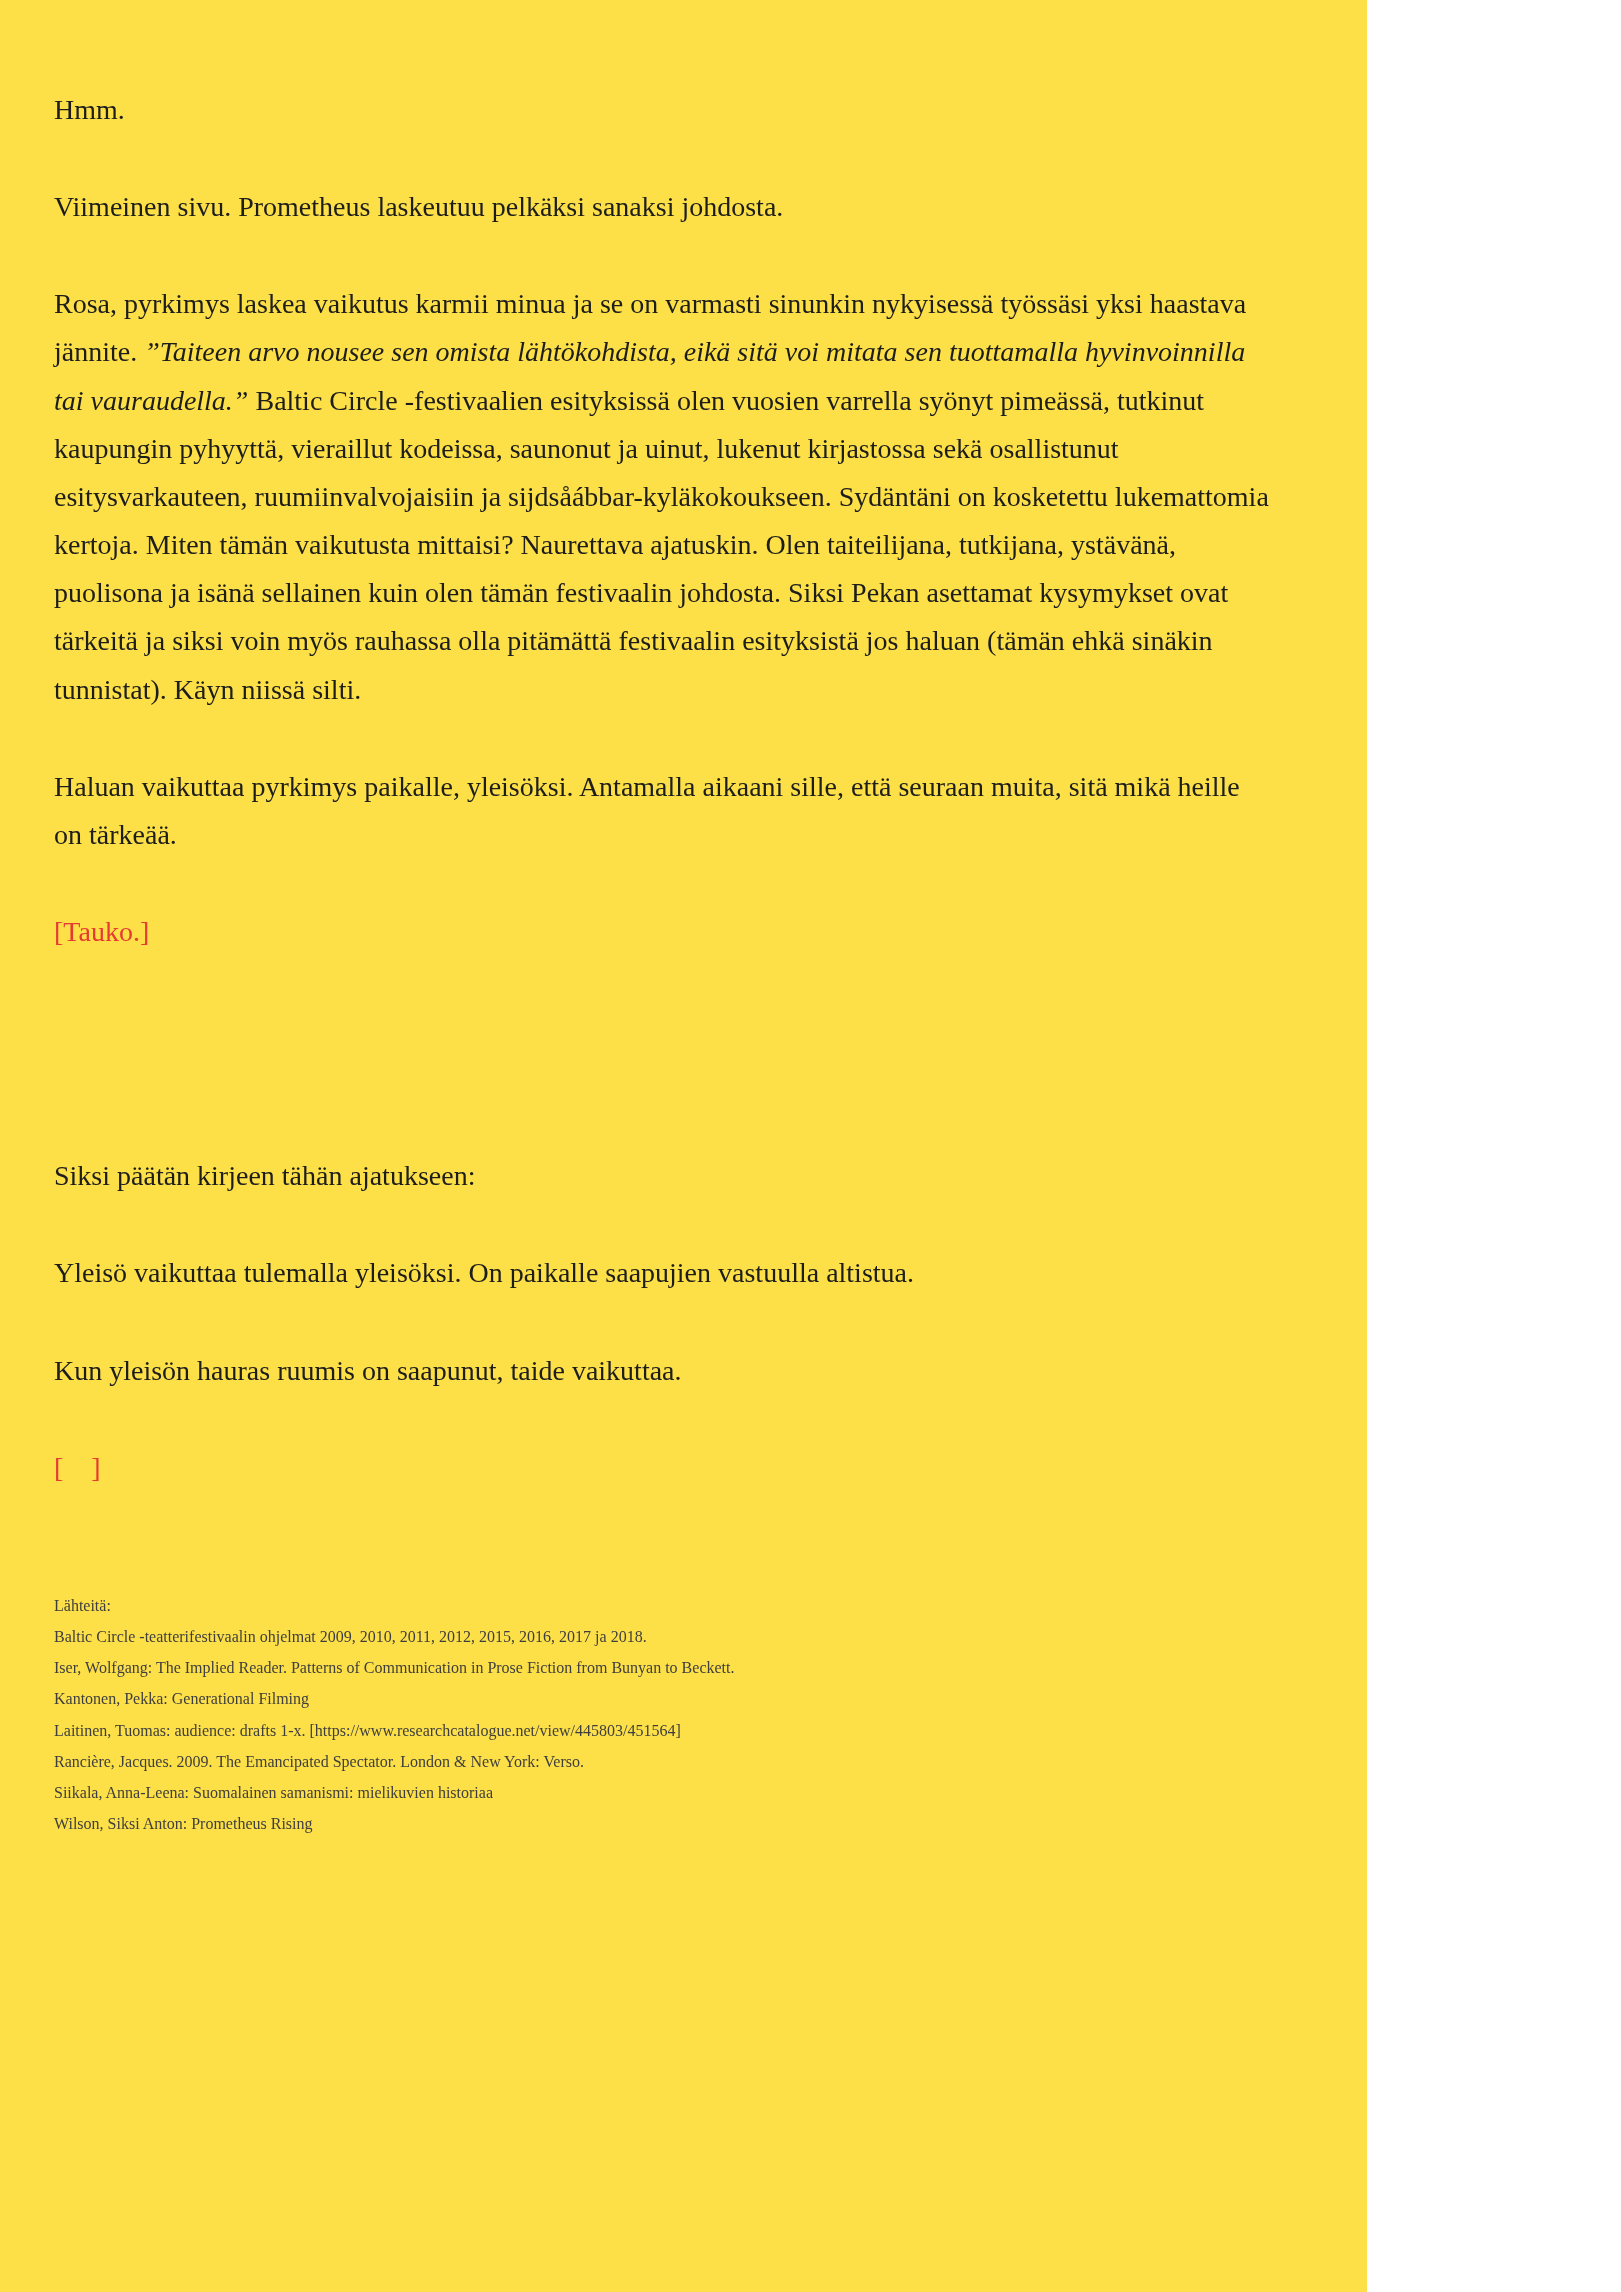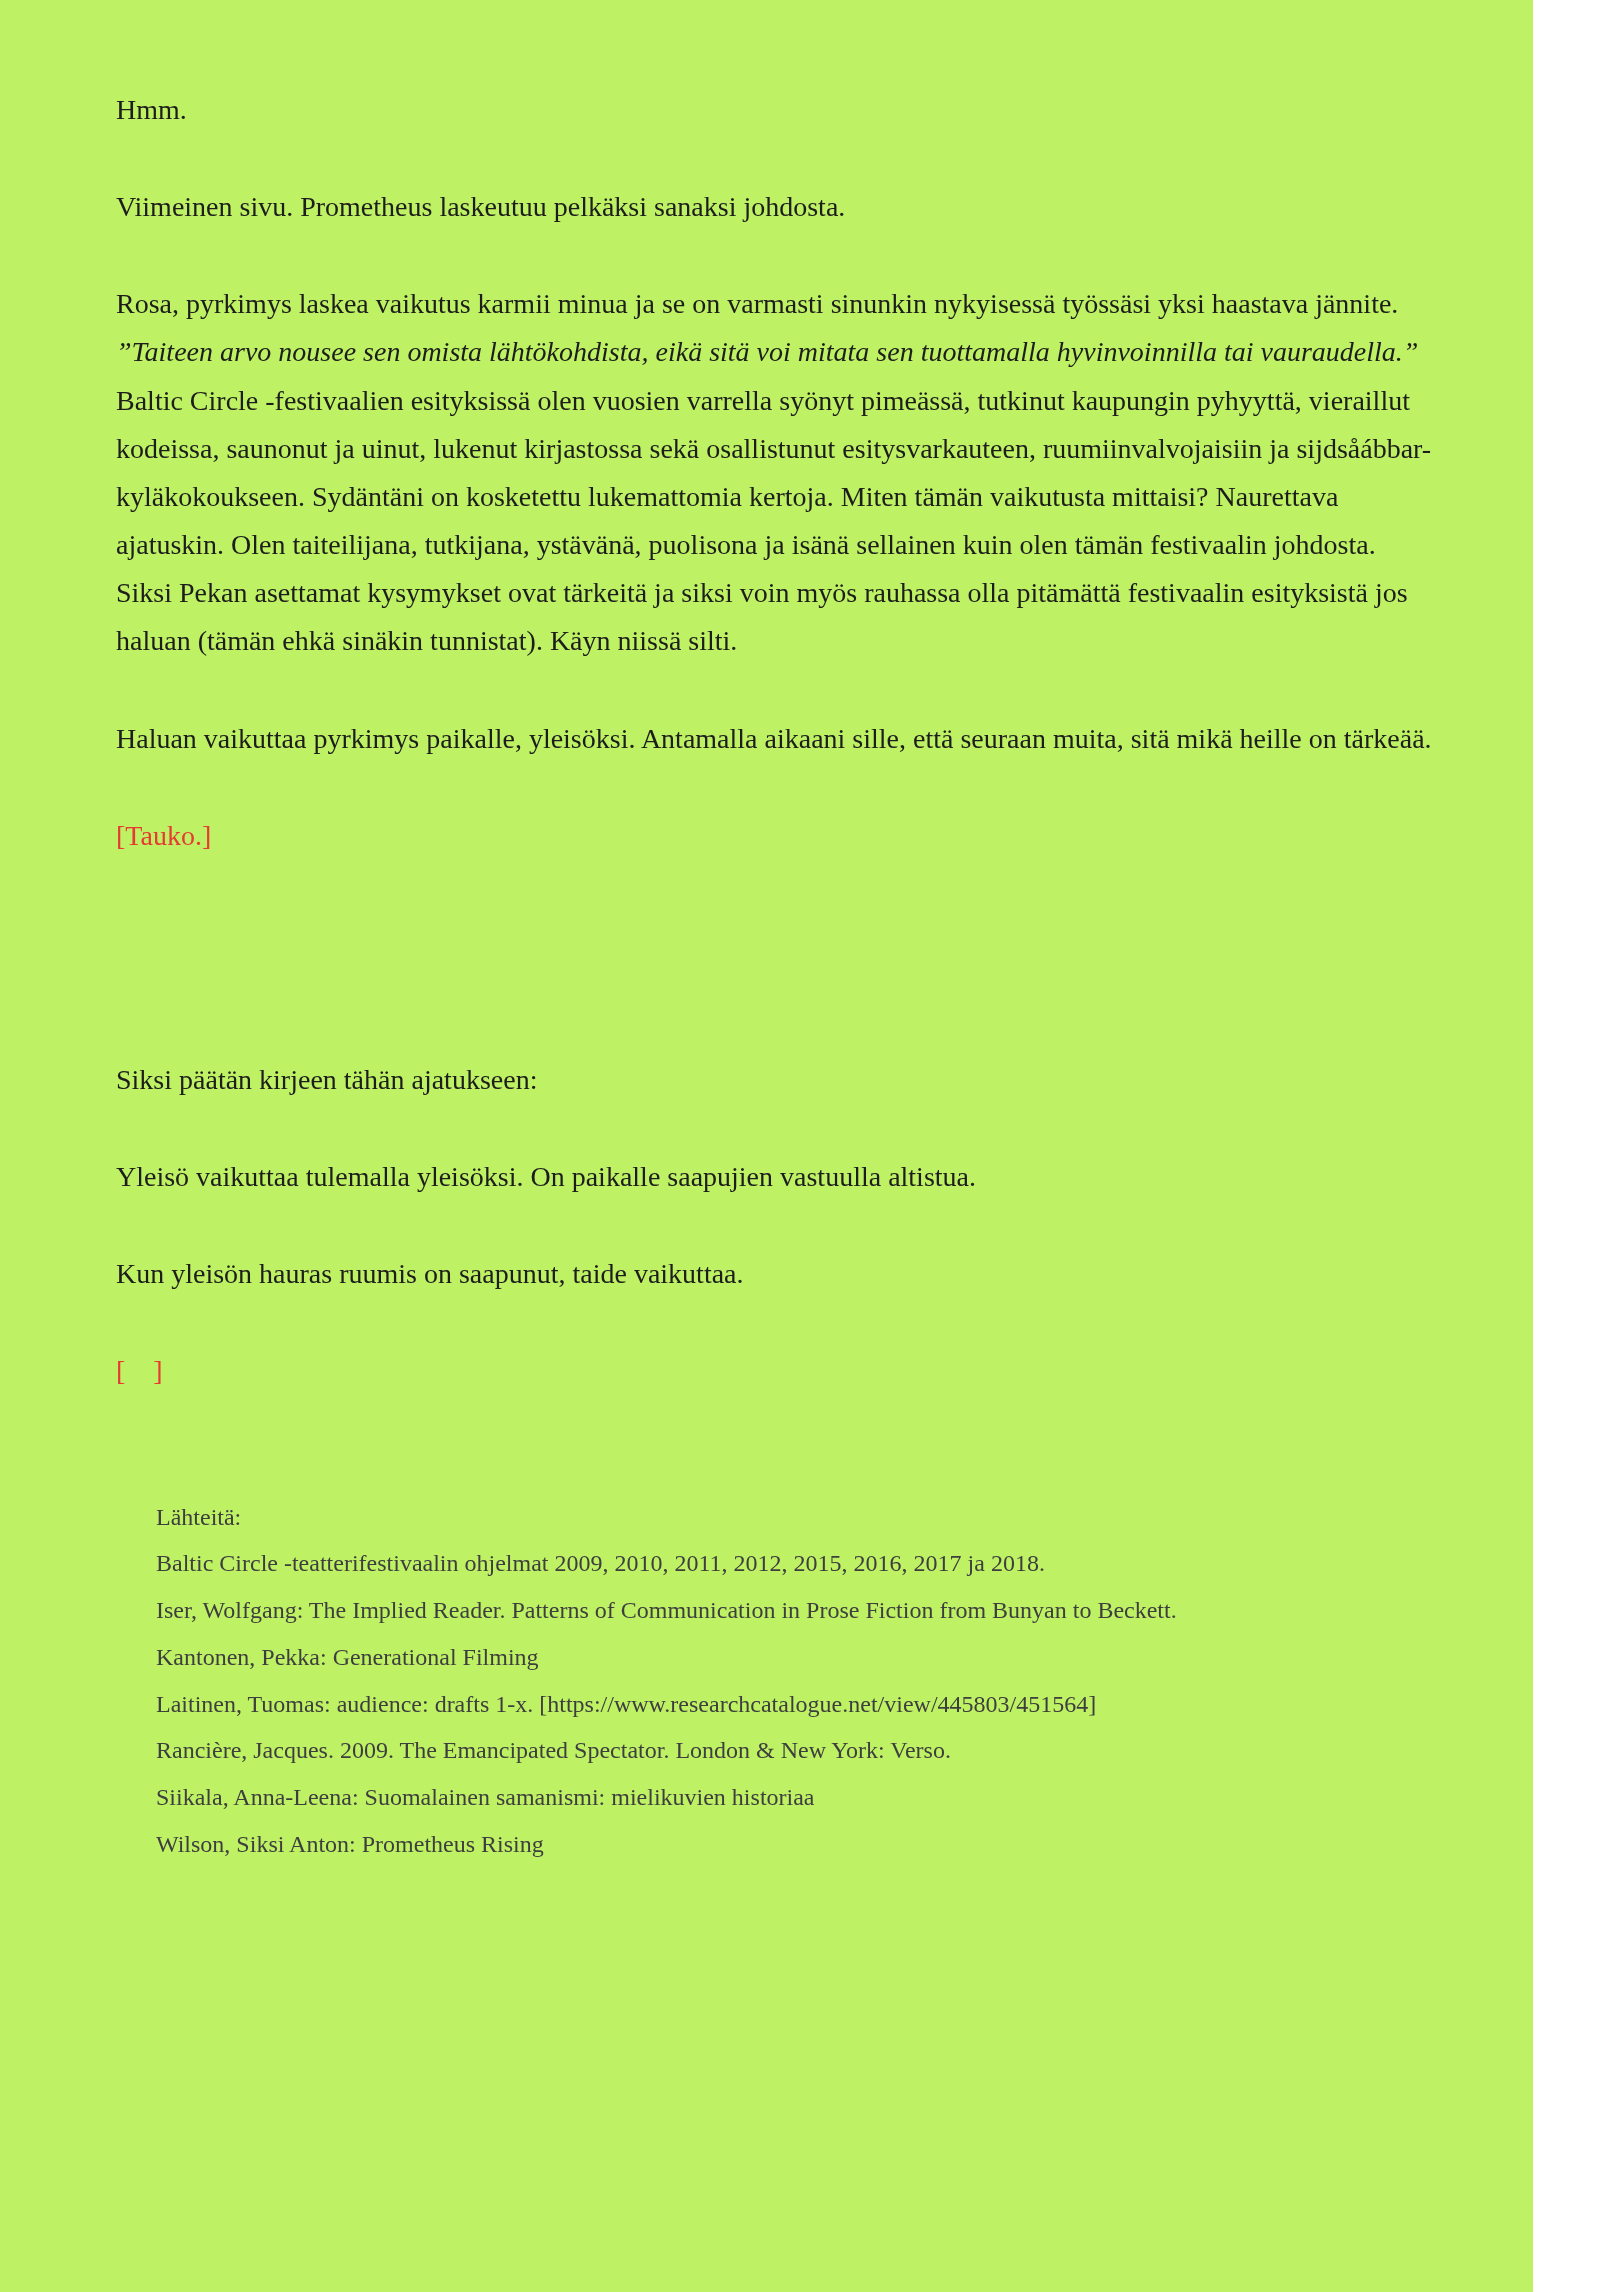--- a/index.html
+++ b/index.html
@@ -2,25 +2,25 @@
 <html lang="fi" style="--accent-red: #e63b33; --text: #1d1d1b; --references-text: #3e3e3e;"><head>
 <meta charset="utf-8">
 <title>Letter page</title>
 <style>
   html, body {
     margin: 0;
     padding: 0;
     background: #ffffff;
   }
   .page {
-    width: 1533px;
+    width: 1367px;
     min-height: 2293px;
     box-sizing: border-box;
-    padding: 86px 98px 78px 116px;
-    background: #bef264;
+    padding: 86px 98px 78px 54px;
+    background: #fde047;
     font-family: "Liberation Serif", "DejaVu Serif", serif;
     font-size: 28px;
     line-height: 1.72;
     color: var(--text, #1d1d1b);
     overflow: hidden;
   }
   .para {
     margin: 0 0 49px 0;
   }
   .italic {
@@ -36,24 +36,23 @@
   .space-lg {
     margin-bottom: 98px;
   }
   .space-md {
     margin-bottom: 110px;
   }
   .line {
     display: block;
   }
   .refs {
-    font-size: 24px;
+    font-size: 16px;
     line-height: 1.95;
     color: var(--references-text, #3e3e3e);
-    margin-left: 40px;
   }
   .ref {
     margin: 0;
   }
 </style>
 </head>
 <body>
 
 <div class="page">
 

